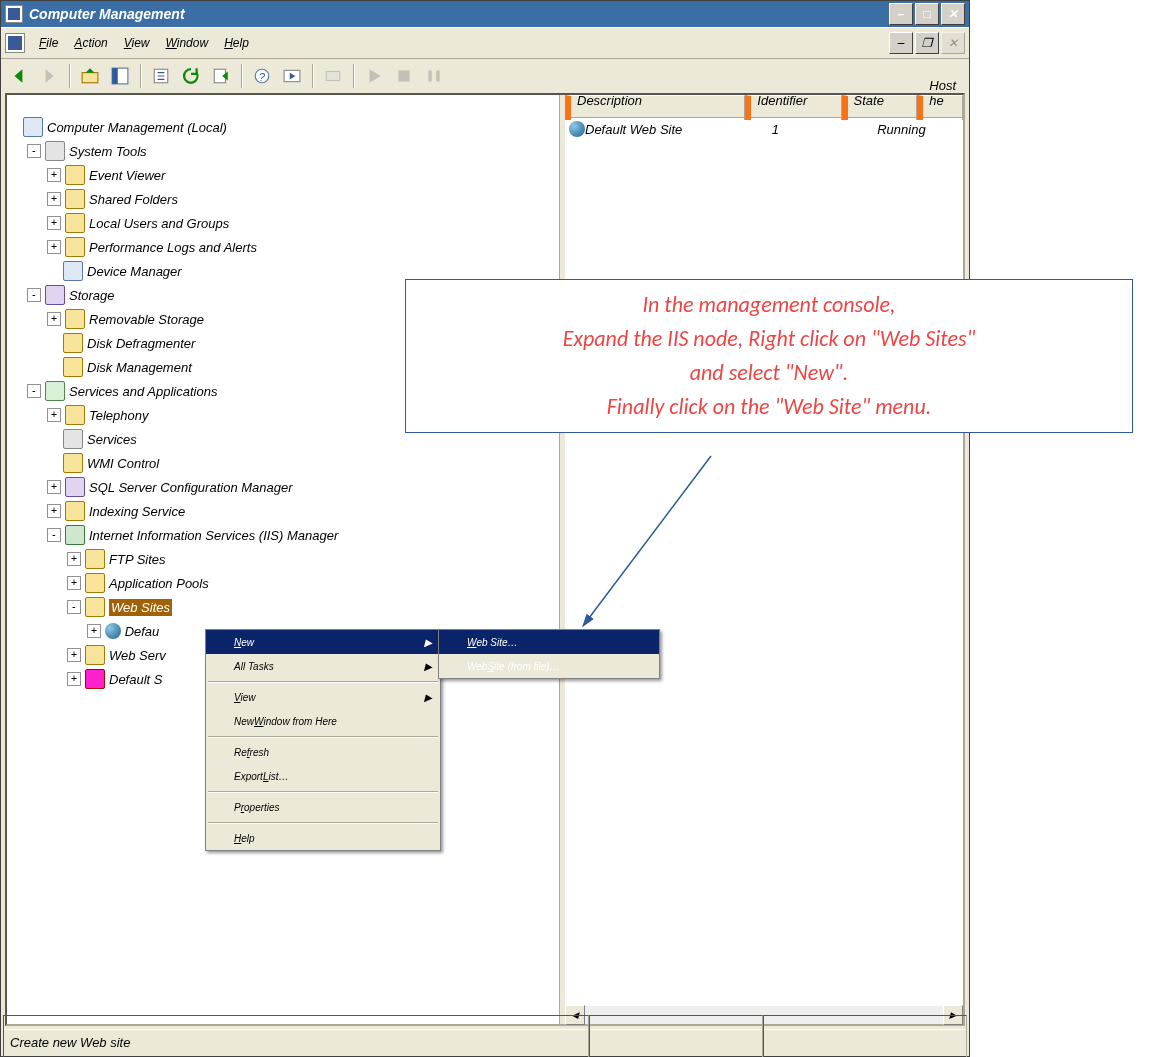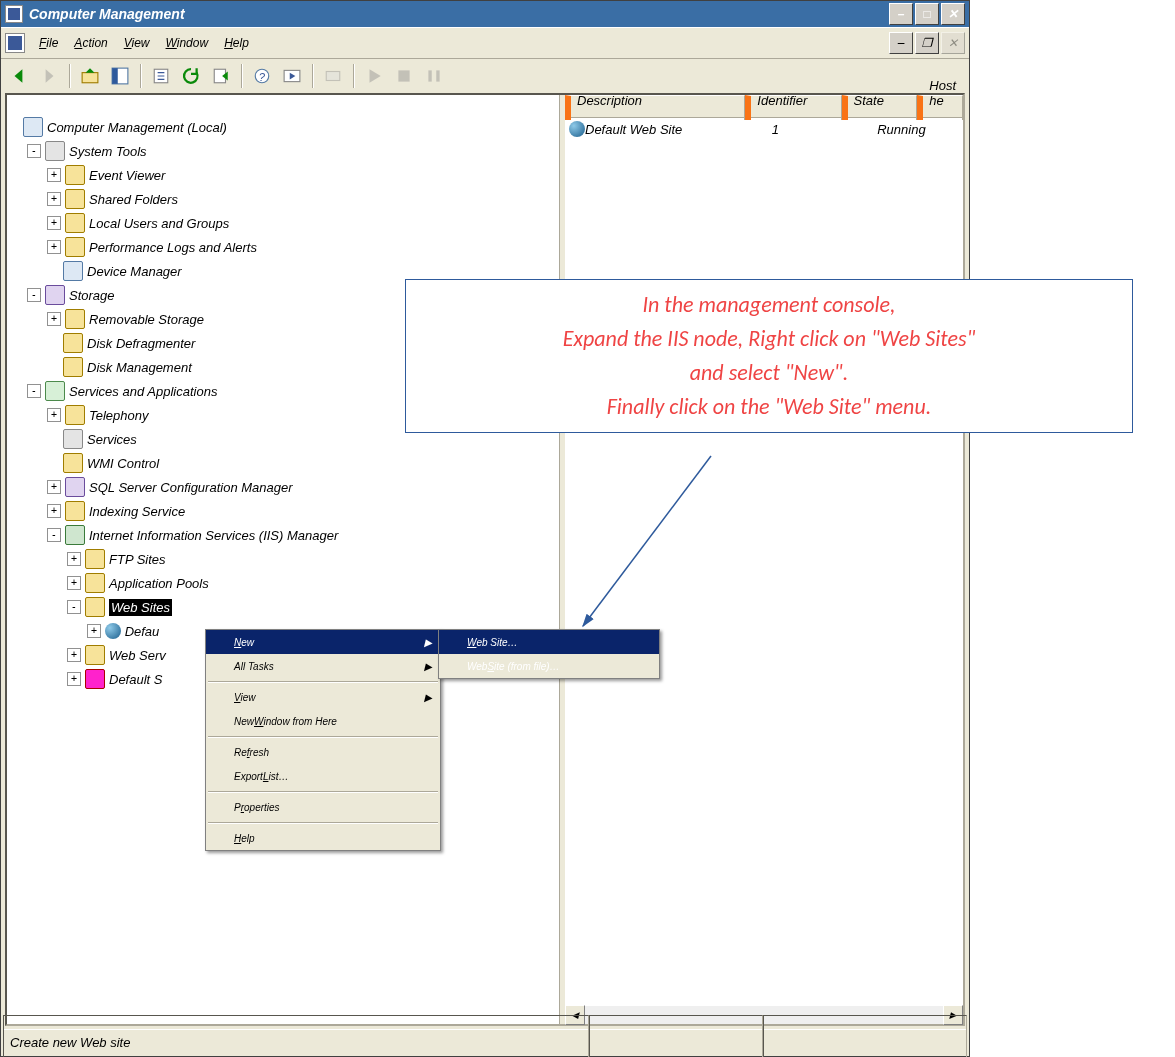--- a/index.html
+++ b/index.html
@@ -33,21 +33,21 @@
 .pad{display:inline-block;width:20px;}
 .tw{width:12px;height:12px;border:1px solid #919191;display:inline-flex;align-items:center;justify-content:center;font-size:10px;line-height:10px;margin-right:4px;background:#fff;color:#000;font-family:monospace;}
 .twn{width:12px;display:inline-block;margin-right:4px;}
 .ticon2{width:18px;height:18px;margin-right:4px;display:inline-block;background:#f7e39a;border:1px solid #a07d00;border-radius:2px;}
 .ticon-comp{background:#dde8f4;border-color:#547aa5;}
 .ticon-gear{background:#e4e4e4;border-color:#888;}
 .ticon-folder{background:#f7e39a;border-color:#a07d00;}
 .ticon-svc{background:#d7f0d7;border-color:#4c8a4c;}
 .ticon-db{background:#e0d4f0;border-color:#6a4c9c;}
 .ticon-net{background:#cfe6cf;border-color:#3a7a3a;}
-.sel{background:#000000;color:#fff;padding:1px 2px;}
+.sel{background:#a16207;color:#fff;padding:1px 2px;}
 .ctxmenu{position:absolute;background:#ece9d8;border:1px solid #808080;box-shadow:2px 2px 3px rgba(0,0,0,.4);font-size:10px;}
 .ctxmenu .mi{height:24px;display:flex;align-items:center;padding:0 24px 0 28px;position:relative;}
 .ctxmenu .mi.hi{background:#0a246a;color:#fff;}
 .ctxmenu .mi .arrow{position:absolute;right:8px;}
 .ctxmenu .sep{height:1px;background:#aca899;margin:3px 2px;box-shadow:0 1px #fff;}
 .submenu{position:absolute;left:232px;top:-1px;}
 .statusbar{position:absolute;left:2px;right:2px;bottom:2px;height:24px;background:#ece9d8;border-top:1px solid #fff;display:flex;align-items:center;font-size:13px;}
 .statusbar .cell{border:1px inset #aca899;height:20px;display:flex;align-items:center;padding:16px 6px;}
 .annot{position:absolute;border:1.5px solid #2e5a9c;background:#fff;font-family:"Calibri","Segoe UI",sans-serif;font-size:22px;line-height:34px;text-align:center;padding:8px 19px;color:#ef4444;}
 svg.arrow-svg{position:absolute;pointer-events:none;}

